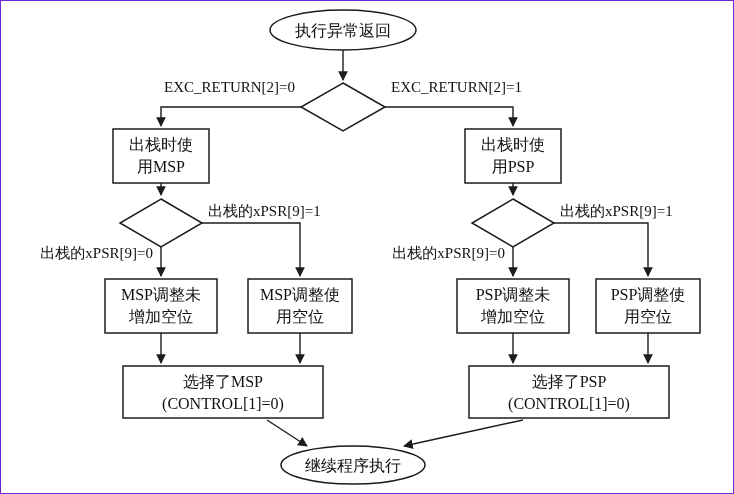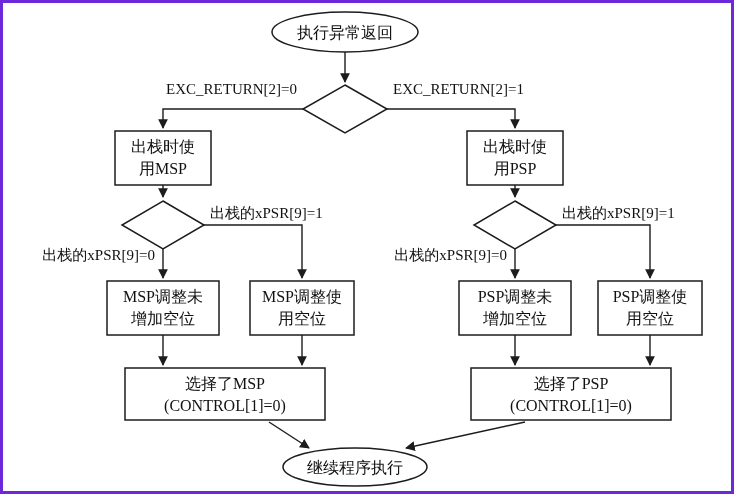--- a/index.html
+++ b/index.html
@@ -4,21 +4,21 @@
 <style>
   :root{
     --line:#1c1c1c;
     --text:#111111;
     --bg:#ffffff;
   }
   html,body{margin:0;padding:0;background:#f4f4f4;}
   .page{
     width:734px;height:494px;
     background:var(--bg);
-    border:3px solid #6d28d9;
+    border:1px solid #6d28d9;
     box-sizing:border-box;
     position:relative;
     overflow:hidden;
   }
   svg{display:block;}
   .shape{fill:#ffffff;stroke:var(--line);stroke-width:1.5;}
   .conn{fill:none;stroke:var(--line);stroke-width:1.4;}
   .txt{
     fill:var(--text);
     font-family:"Liberation Serif","DejaVu Serif",serif;

